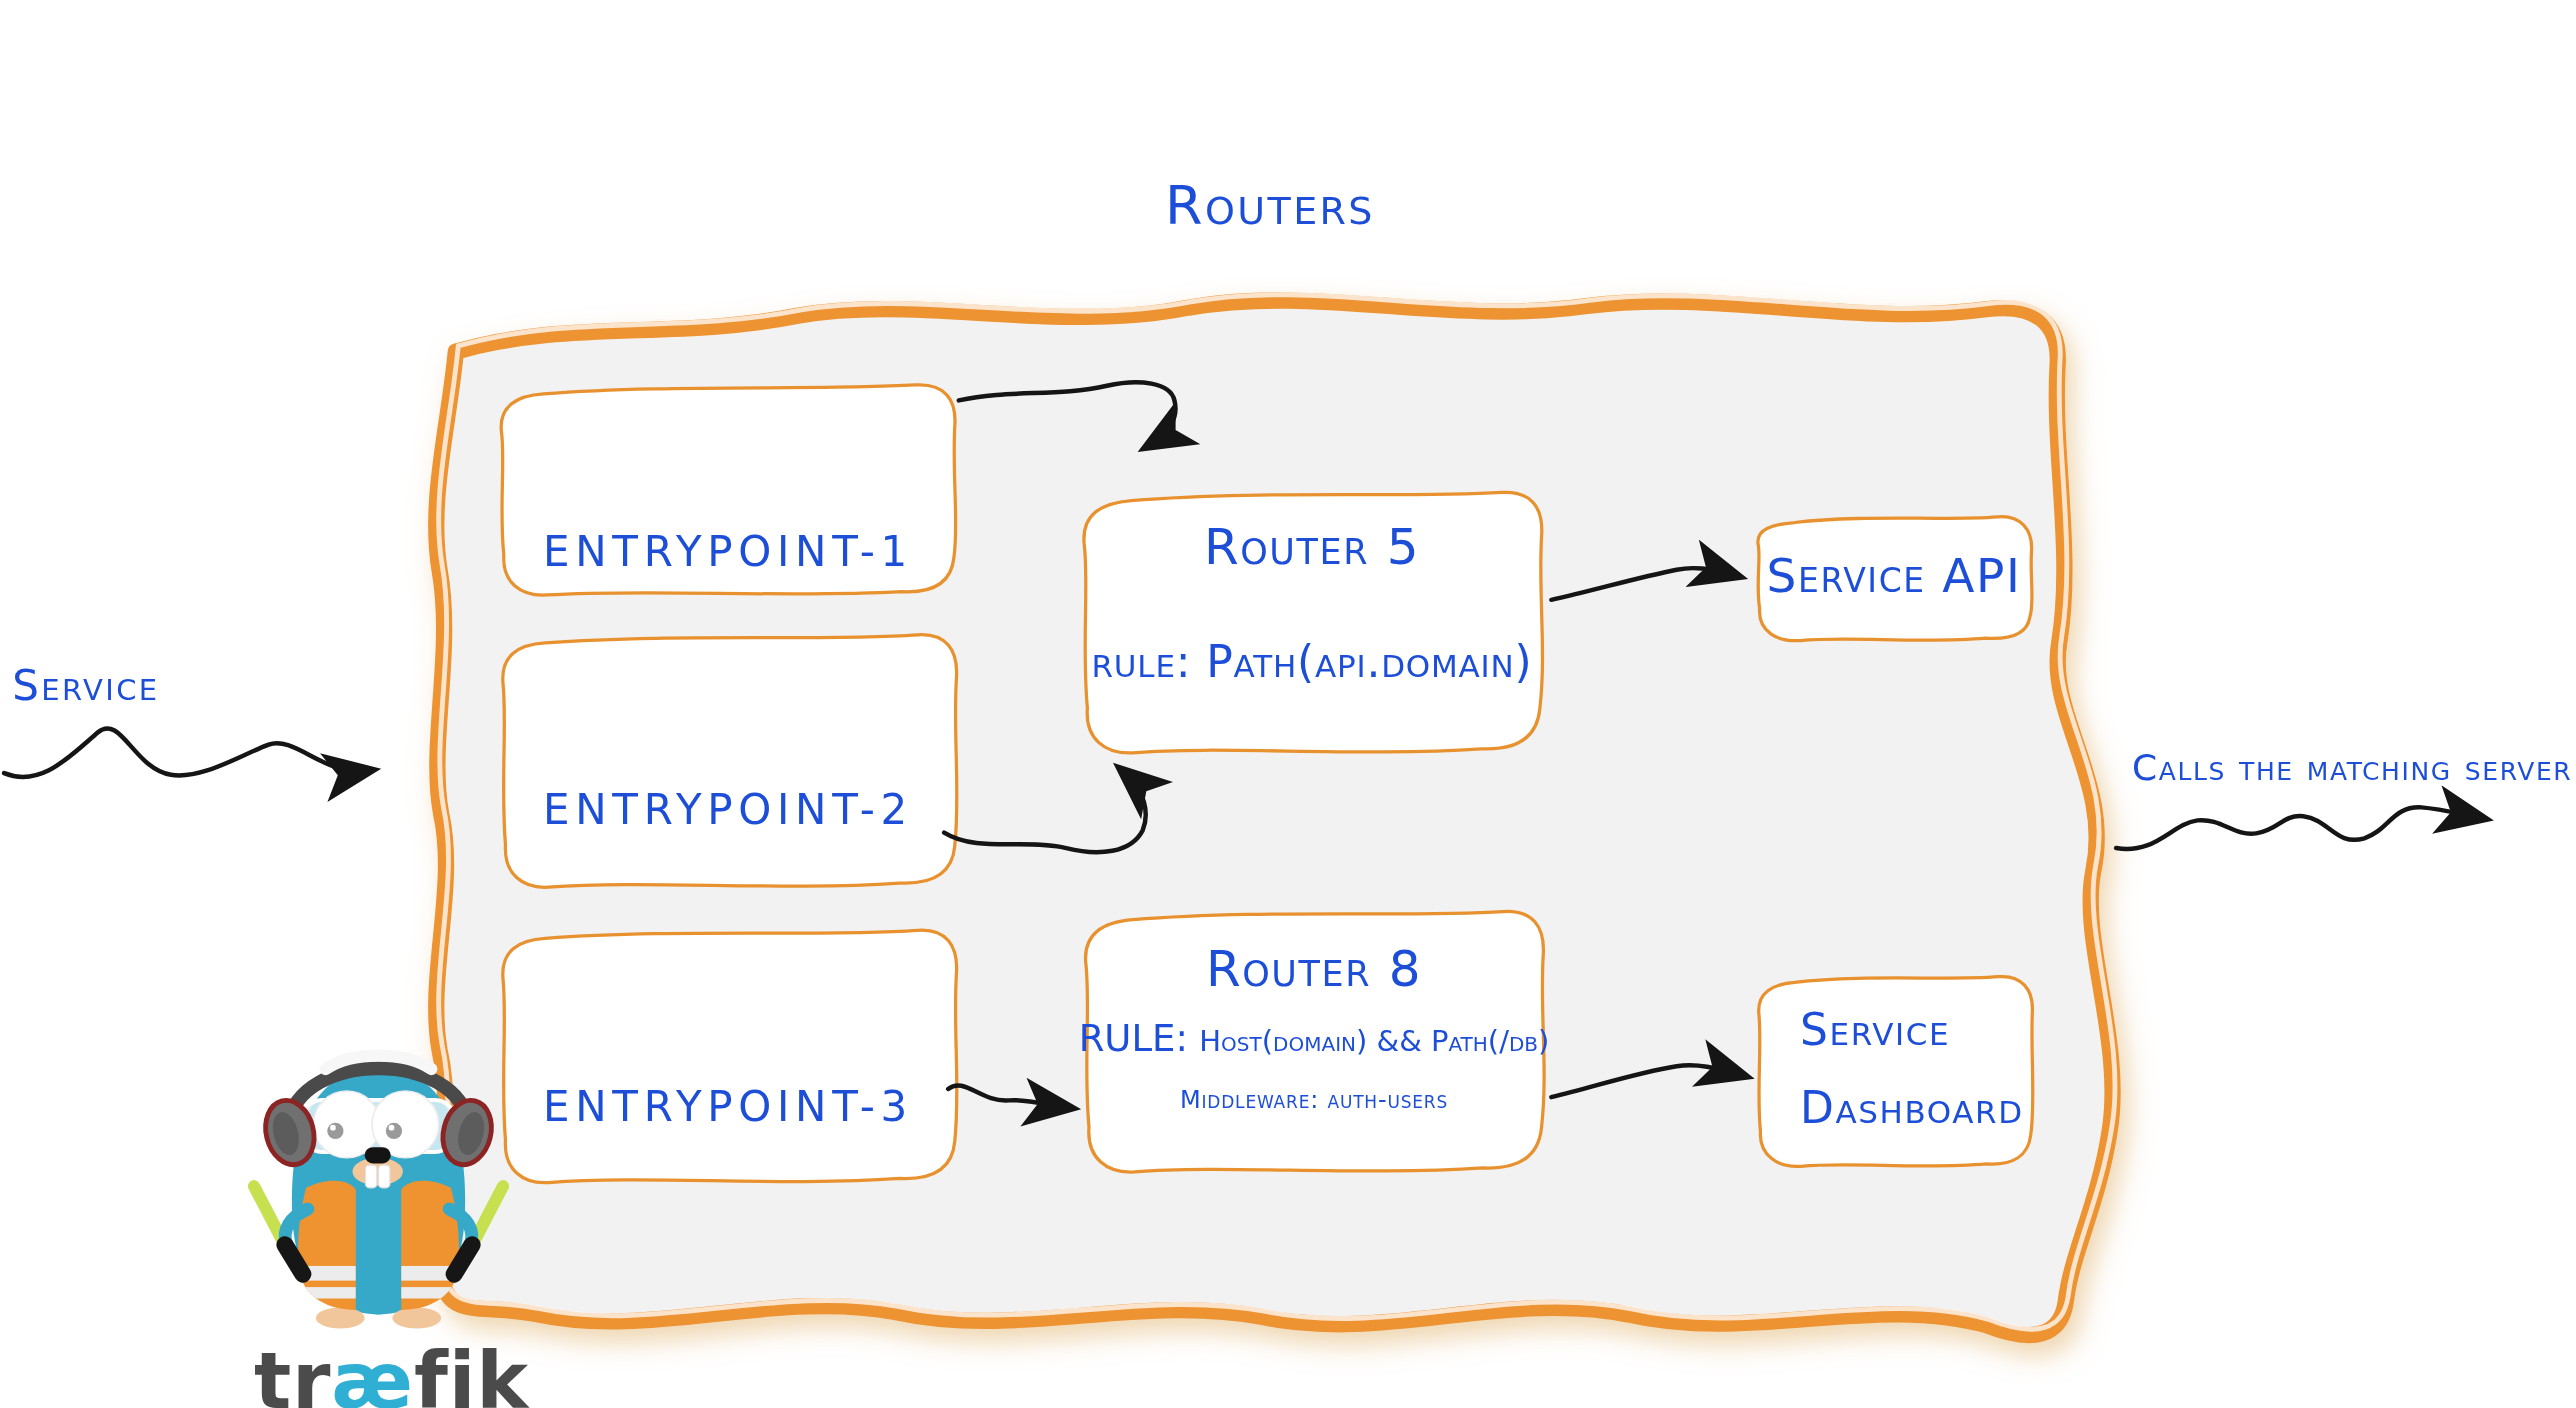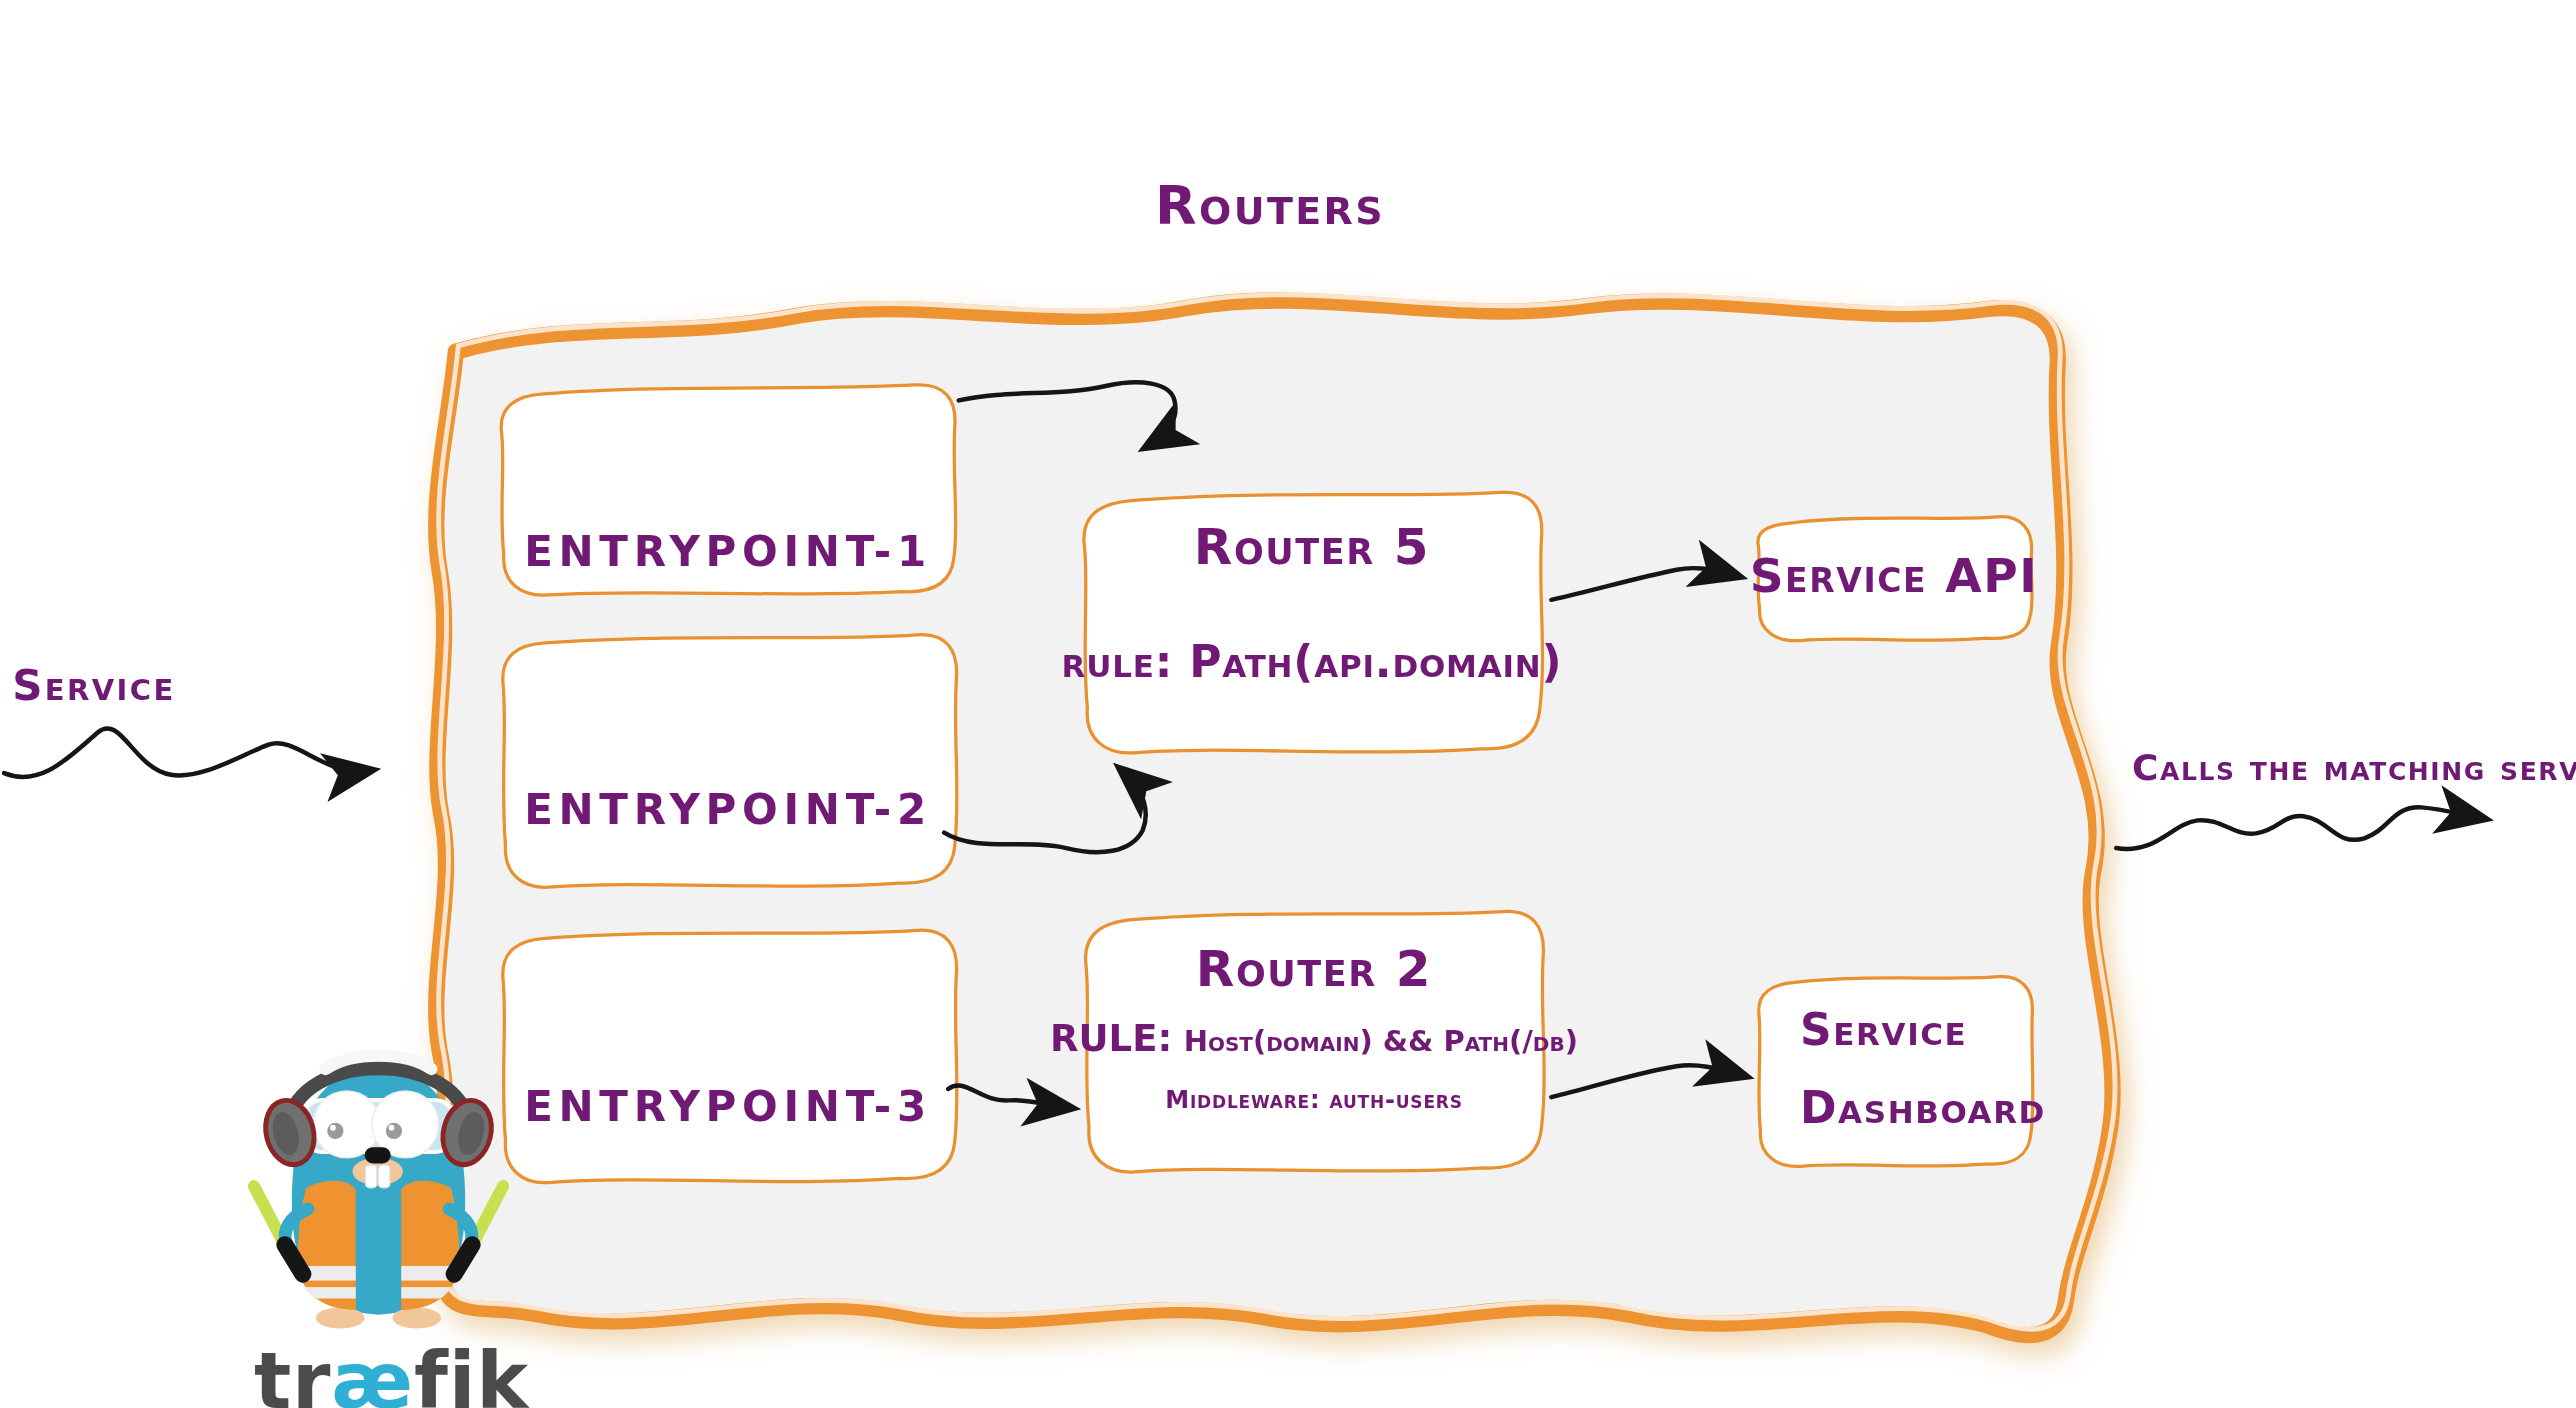--- a/index.html
+++ b/index.html
@@ -1,19 +1,19 @@
 <!DOCTYPE html>
 <html style="font-size:13px"><head>
 <meta charset="utf-8">
 <style>
   html,body{margin:0;padding:0;background:#ffffff;}
   .stage{position:relative;width:2576px;height:1408px;overflow:hidden;
          font-family:"DejaVu Sans",sans-serif;color:#1a1a1a;background:#fff;}
   .scene{position:absolute;left:0;top:0;}
-  .lbl{position:absolute;white-space:nowrap;font-variant:small-caps;font-weight:700;color:#701a75;}
+  .lbl{position:absolute;white-space:nowrap;font-variant:small-caps;font-weight:400;color:#1d4ed8;}
   .center{transform:translate(-50%,-50%);}
   .t-title{font-size:54px;letter-spacing:2.4px;}
   .ep{font-size:42px;font-variant:normal;text-transform:uppercase;letter-spacing:5.7px;margin-top:48px;}
   .r-title{font-size:50px;letter-spacing:1.6px;}
   .r-rule1{font-size:44px;letter-spacing:0.8px;}
   .r2-ruleline .rl{font-size:37px;margin-right:11.4px;}
   .r2-ruleline .rv{font-size:29px;}
   .r2-mid{font-size:24px;letter-spacing:0.8px;}
   .svc{font-size:47px;letter-spacing:1.6px;}
   .svc2{font-size:44px;letter-spacing:1.6px;line-height:78px;text-align:left;}
@@ -105,21 +105,21 @@
   <div class="lbl ep center" style="left:728px;top:503px;">entrypoint-1</div>
   <div class="lbl ep center" style="left:728px;top:761px;text-align:center;">entrypoint-2</div>
   <div class="lbl ep center" style="left:728px;top:1058px;">entrypoint-3</div>
 
   <div class="lbl r-title center" style="left:1312px;top:547px;">Router 5</div>
   <div class="lbl r-rule1 center" style="left:1312px;top:661px;">
     <span>rule:</span>
     <span>Path(api.domain)</span>
   </div>
 
-  <div class="lbl r-title center" style="left:1314px;top:969px;">Router 2</div>
+  <div class="lbl r-title center" style="left:1314px;top:969px;">Router 8</div>
   <div class="lbl r2-ruleline center" style="left:1314px;top:1038px;">
     <span class="rl">RULE:</span><span class="rv">Host(domain) &amp;&amp; Path(/db)</span>
   </div>
   <div class="lbl r2-mid center" style="left:1314px;top:1100px;">
     <span>Middleware:</span>
     <span>auth-users</span>
   </div>
 
   <div class="lbl svc center" style="left:1894px;top:575px;">Service API</div>
   <div class="lbl svc2" style="left:1800px;top:991px;">

